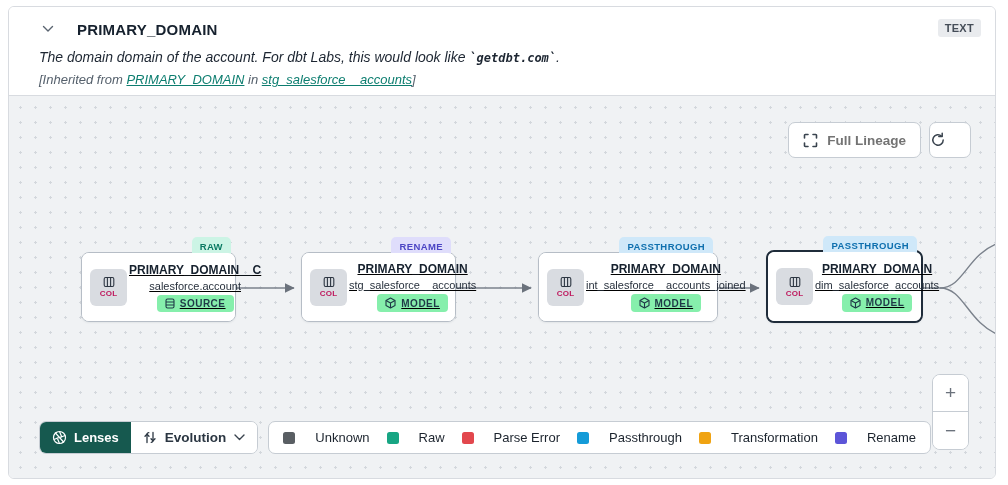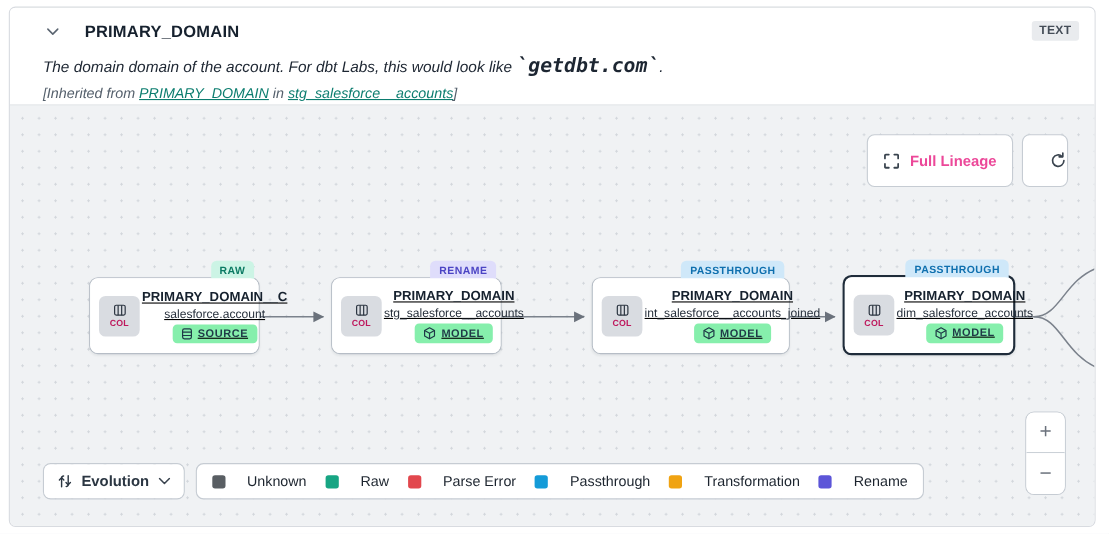--- a/index.html
+++ b/index.html
@@ -6,35 +6,35 @@
   html,body { width:1008px; height:485px; background:#fff; font-family:"Liberation Sans","DejaVu Sans",sans-serif; overflow:hidden; }
   .wrapper { position:absolute; left:8px; top:6px; width:988px; height:473px; border:1px solid #d8dbe0; border-radius:6px; overflow:hidden; background:#fff; }
 
   
   .header { position:relative; height:89px; background:#fff; border-bottom:1px solid #d8dbe0; padding:10px 14px 8px 14px; }
   .header-row { display:flex; align-items:center; height:24px; }
   .chev-btn { width:26px; height:20px; display:flex; align-items:center; justify-content:center; margin-left:12px; cursor:pointer; color:#5a6470; }
   .header-title { font-size:15px; font-weight:700; color:#16212e; margin-left:16px; letter-spacing:.2px; }
   .type-badge { position:absolute; right:14px; top:12px; background:#e9ebee; color:#454d58; font-size:11px; font-weight:600; padding:3px 7px; border-radius:3px; letter-spacing:.3px; }
   .desc { margin:8px 0 0 16px; font-size:14px; font-style:italic; color:#1d2632; }
-  .desc code { font-family:"DejaVu Sans Mono","Liberation Mono",monospace; font-weight:700; font-style:italic; font-size:18px; }
+  .desc code { font-family:"DejaVu Sans Mono","Liberation Mono",monospace; font-weight:700; font-style:italic; font-size:12px; }
   .inherited { margin:7px 0 0 16px; font-size:13px; font-style:italic; color:#55606c; }
   .inherited a { color:#0c7d6f; text-decoration:underline; font-style:italic; cursor:pointer; }
 
   
   .canvas { position:relative; width:100%; height:383px;
     background-color:#f0f2f4;
     background-image:radial-gradient(circle, #d3d7dc 1px, transparent 1.2px);
     background-size:15px 15px; background-position:4px 4px; }
 
   .edges { position:absolute; left:0; top:0; width:100%; height:100%; pointer-events:none; }
 
   
   .canvas-toolbar { position:absolute; top:26px; right:24px; display:flex; gap:8px; }
-  .btn { background:#fff; border:1px solid #c6ccd3; border-radius:7px; height:48px; display:flex; align-items:center; justify-content:flex-end; cursor:pointer; color:#ec4899; }
+  .btn { background:#fff; border:1px solid #c6ccd3; border-radius:7px; height:36px; display:flex; align-items:center; justify-content:flex-start; cursor:pointer; color:#737373; }
   .full-lineage { padding:0 14px; gap:9px; font-size:13.5px; font-weight:600; }
   .refresh { width:42px; }
 
   
   .node { position:absolute; height:70px; background:#fff; border:1px solid #b6bdc6; border-radius:8px; box-shadow:0 1px 2px rgba(20,30,40,.06); cursor:pointer; }
   .node.selected { border:2px solid #1f2c3a; }
   .ev-badge { position:absolute; top:-16px; right:4px; font-size:9.5px; font-weight:700; letter-spacing:.4px; padding:4px 8px 10px 8px; border-radius:5px; z-index:0; }
   .ev-raw { background:#ccf4e5; color:#0b7a63; }
   .ev-rename { background:#dfddfb; color:#4b44c4; }
   .ev-passthrough { background:#cfe8f9; color:#0e6fae; }
@@ -233,20 +233,29 @@
                 </svg>
               </span>
             <span>MODEL</span>
           </span>
         </div>
       </div>
     </div>
 
     <div class="bottom-bar">
       <div class="lens-group">
+        <div class="lenses-btn">
+          <span>
+            <svg width="15" height="15" viewBox="0 0 15 15" fill="none" stroke="#ffffff" stroke-width="1.2">
+                <circle cx="7.5" cy="7.5" r="6"></circle>
+                <path d="M7.5,1.5 L10,7.5 M13.3,5.5 L7.5,7.5 M12,12.5 L7.5,7.5 M7.5,13.5 L5,7.5 M1.7,9.5 L7.5,7.5 M3,2.5 L7.5,7.5"></path>
+              </svg>
+          </span>
+          <span>Lenses</span>
+        </div>
         <div class="lens-select">
           <span>
             <svg width="14" height="15" viewBox="0 0 14 15" fill="none" stroke="#2b3642" stroke-width="1.3" stroke-linecap="round" stroke-linejoin="round">
                 <path d="M4,12.5 V4.5 a1.8,1.8 0 0 1 1.8,-1.8"></path>
                 <path d="M2,6.3 L4,4.2 L6,6.3"></path>
                 <path d="M10,2.5 V10.5 a1.8,1.8 0 0 1 -1.8,1.8"></path>
                 <path d="M8,8.7 L10,10.8 L12,8.7"></path>
               </svg>
           </span>
           <span>Evolution</span>

